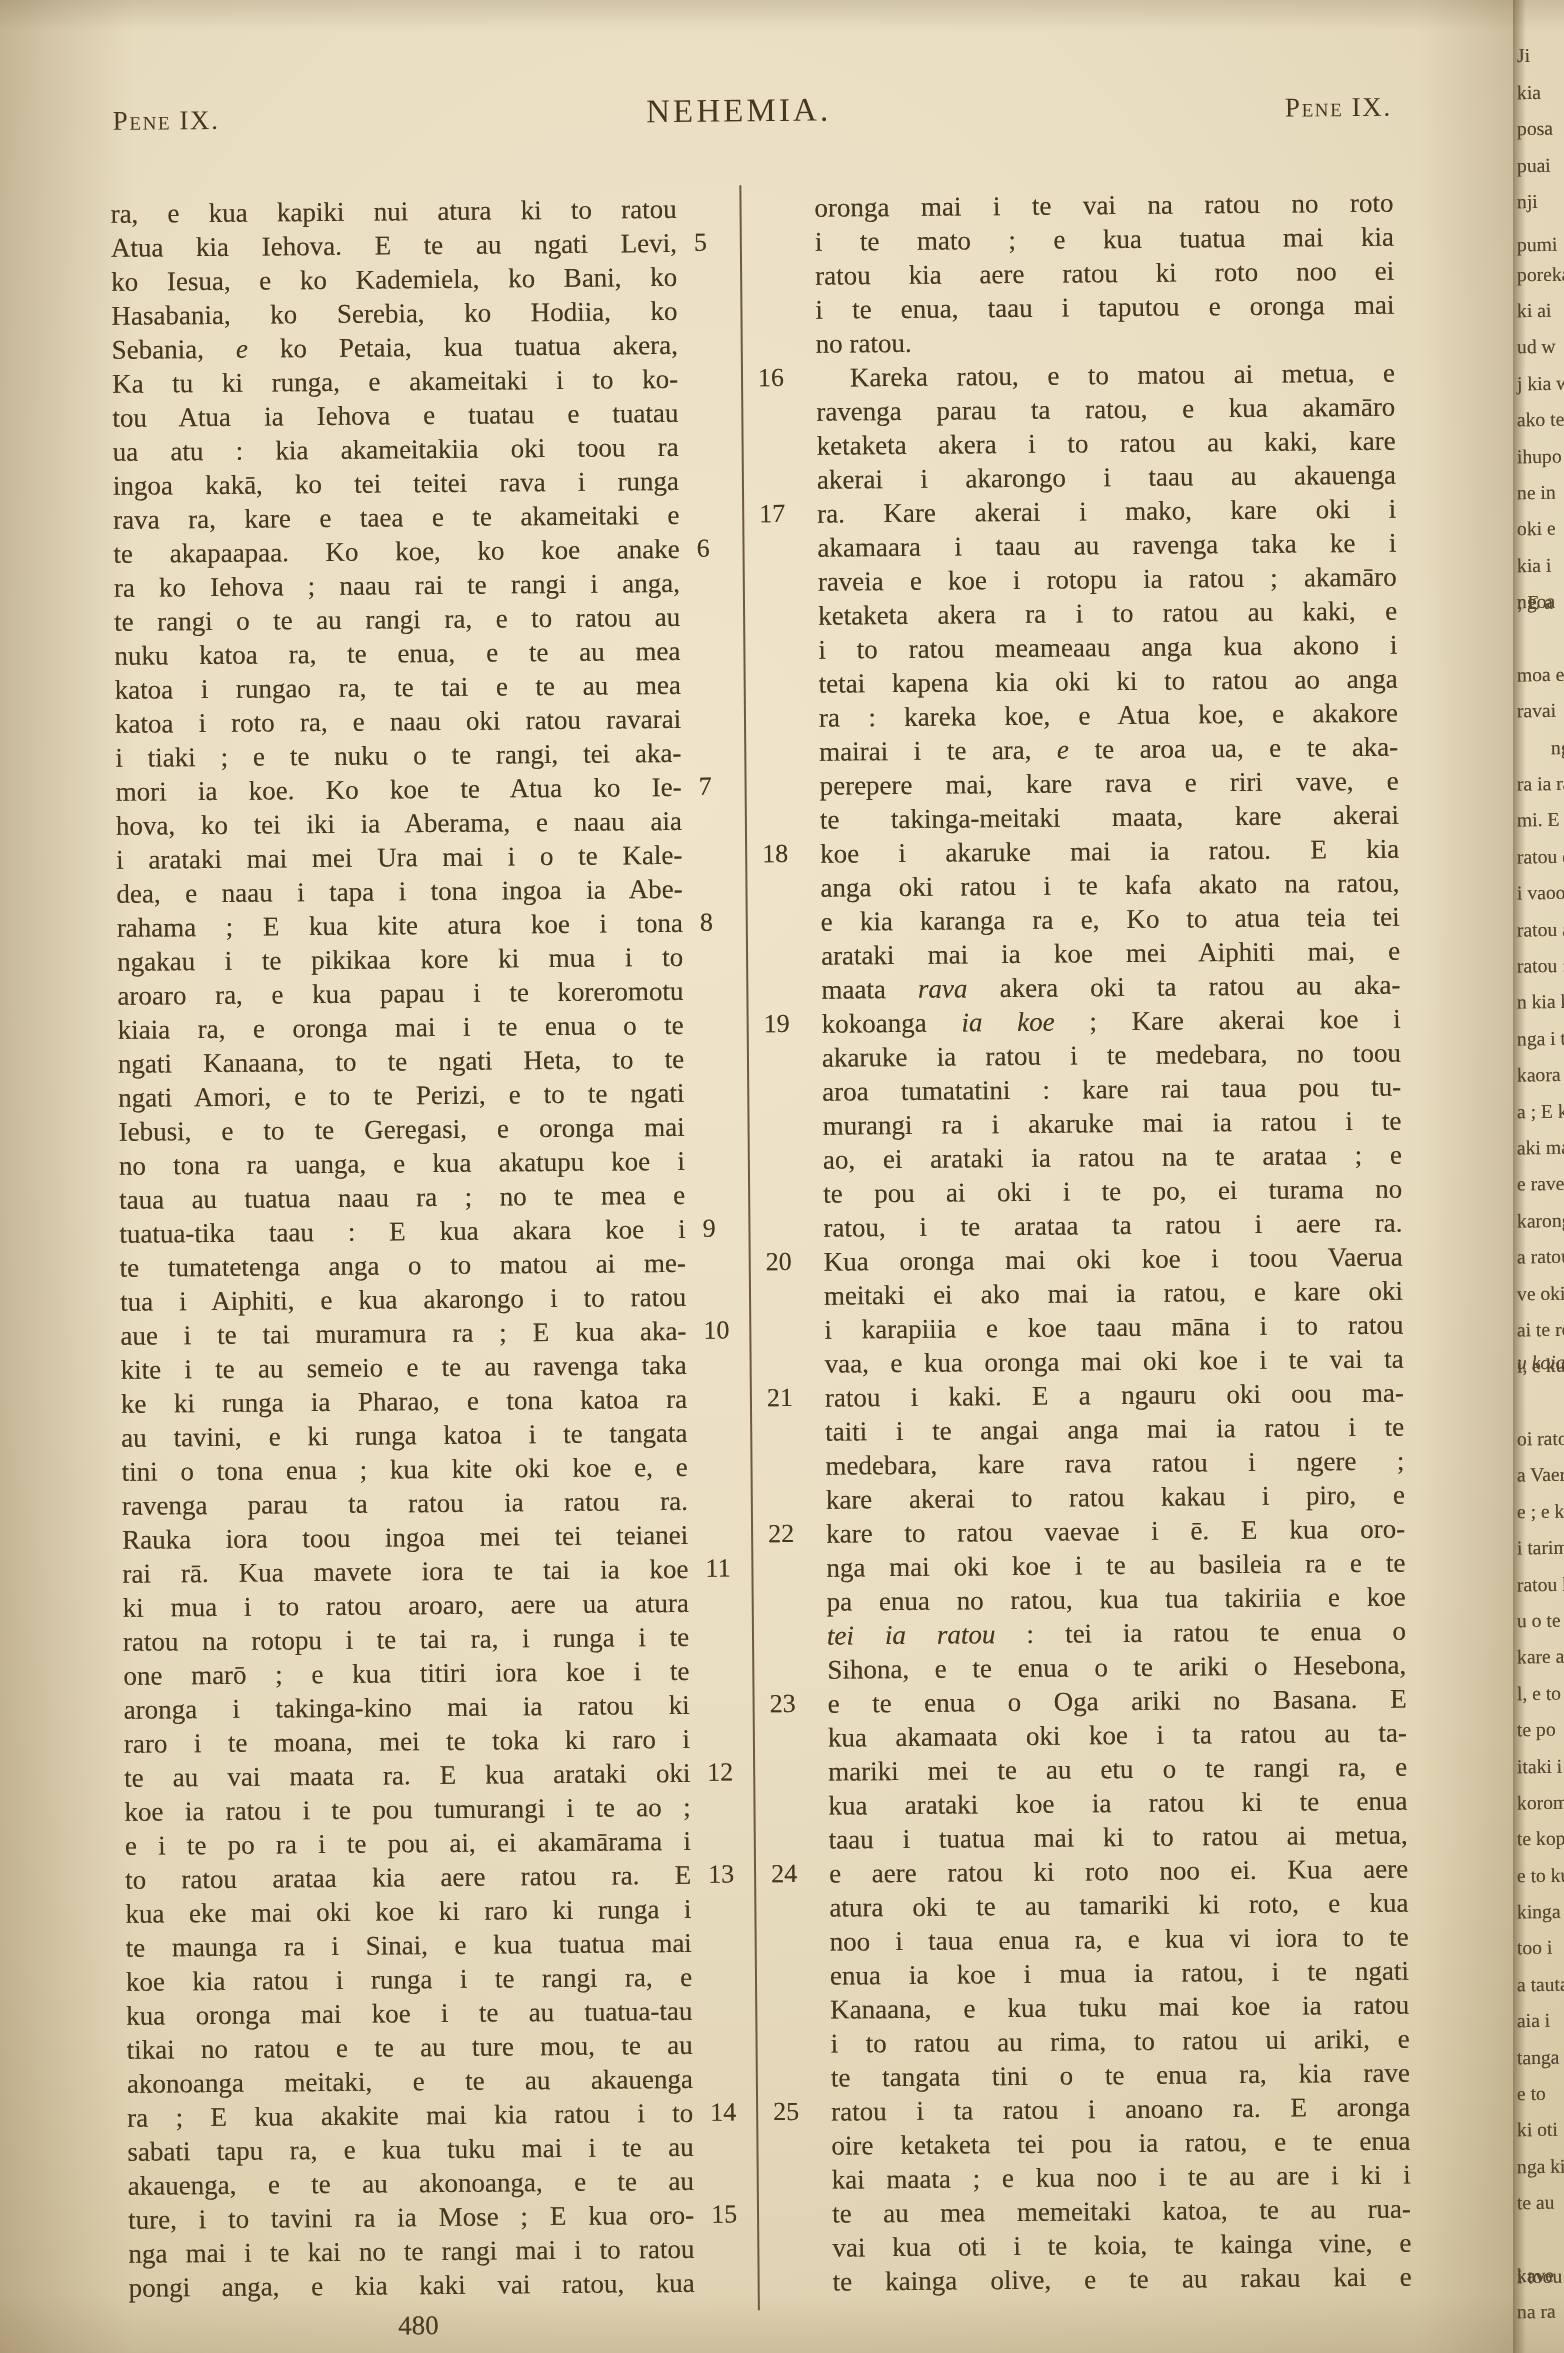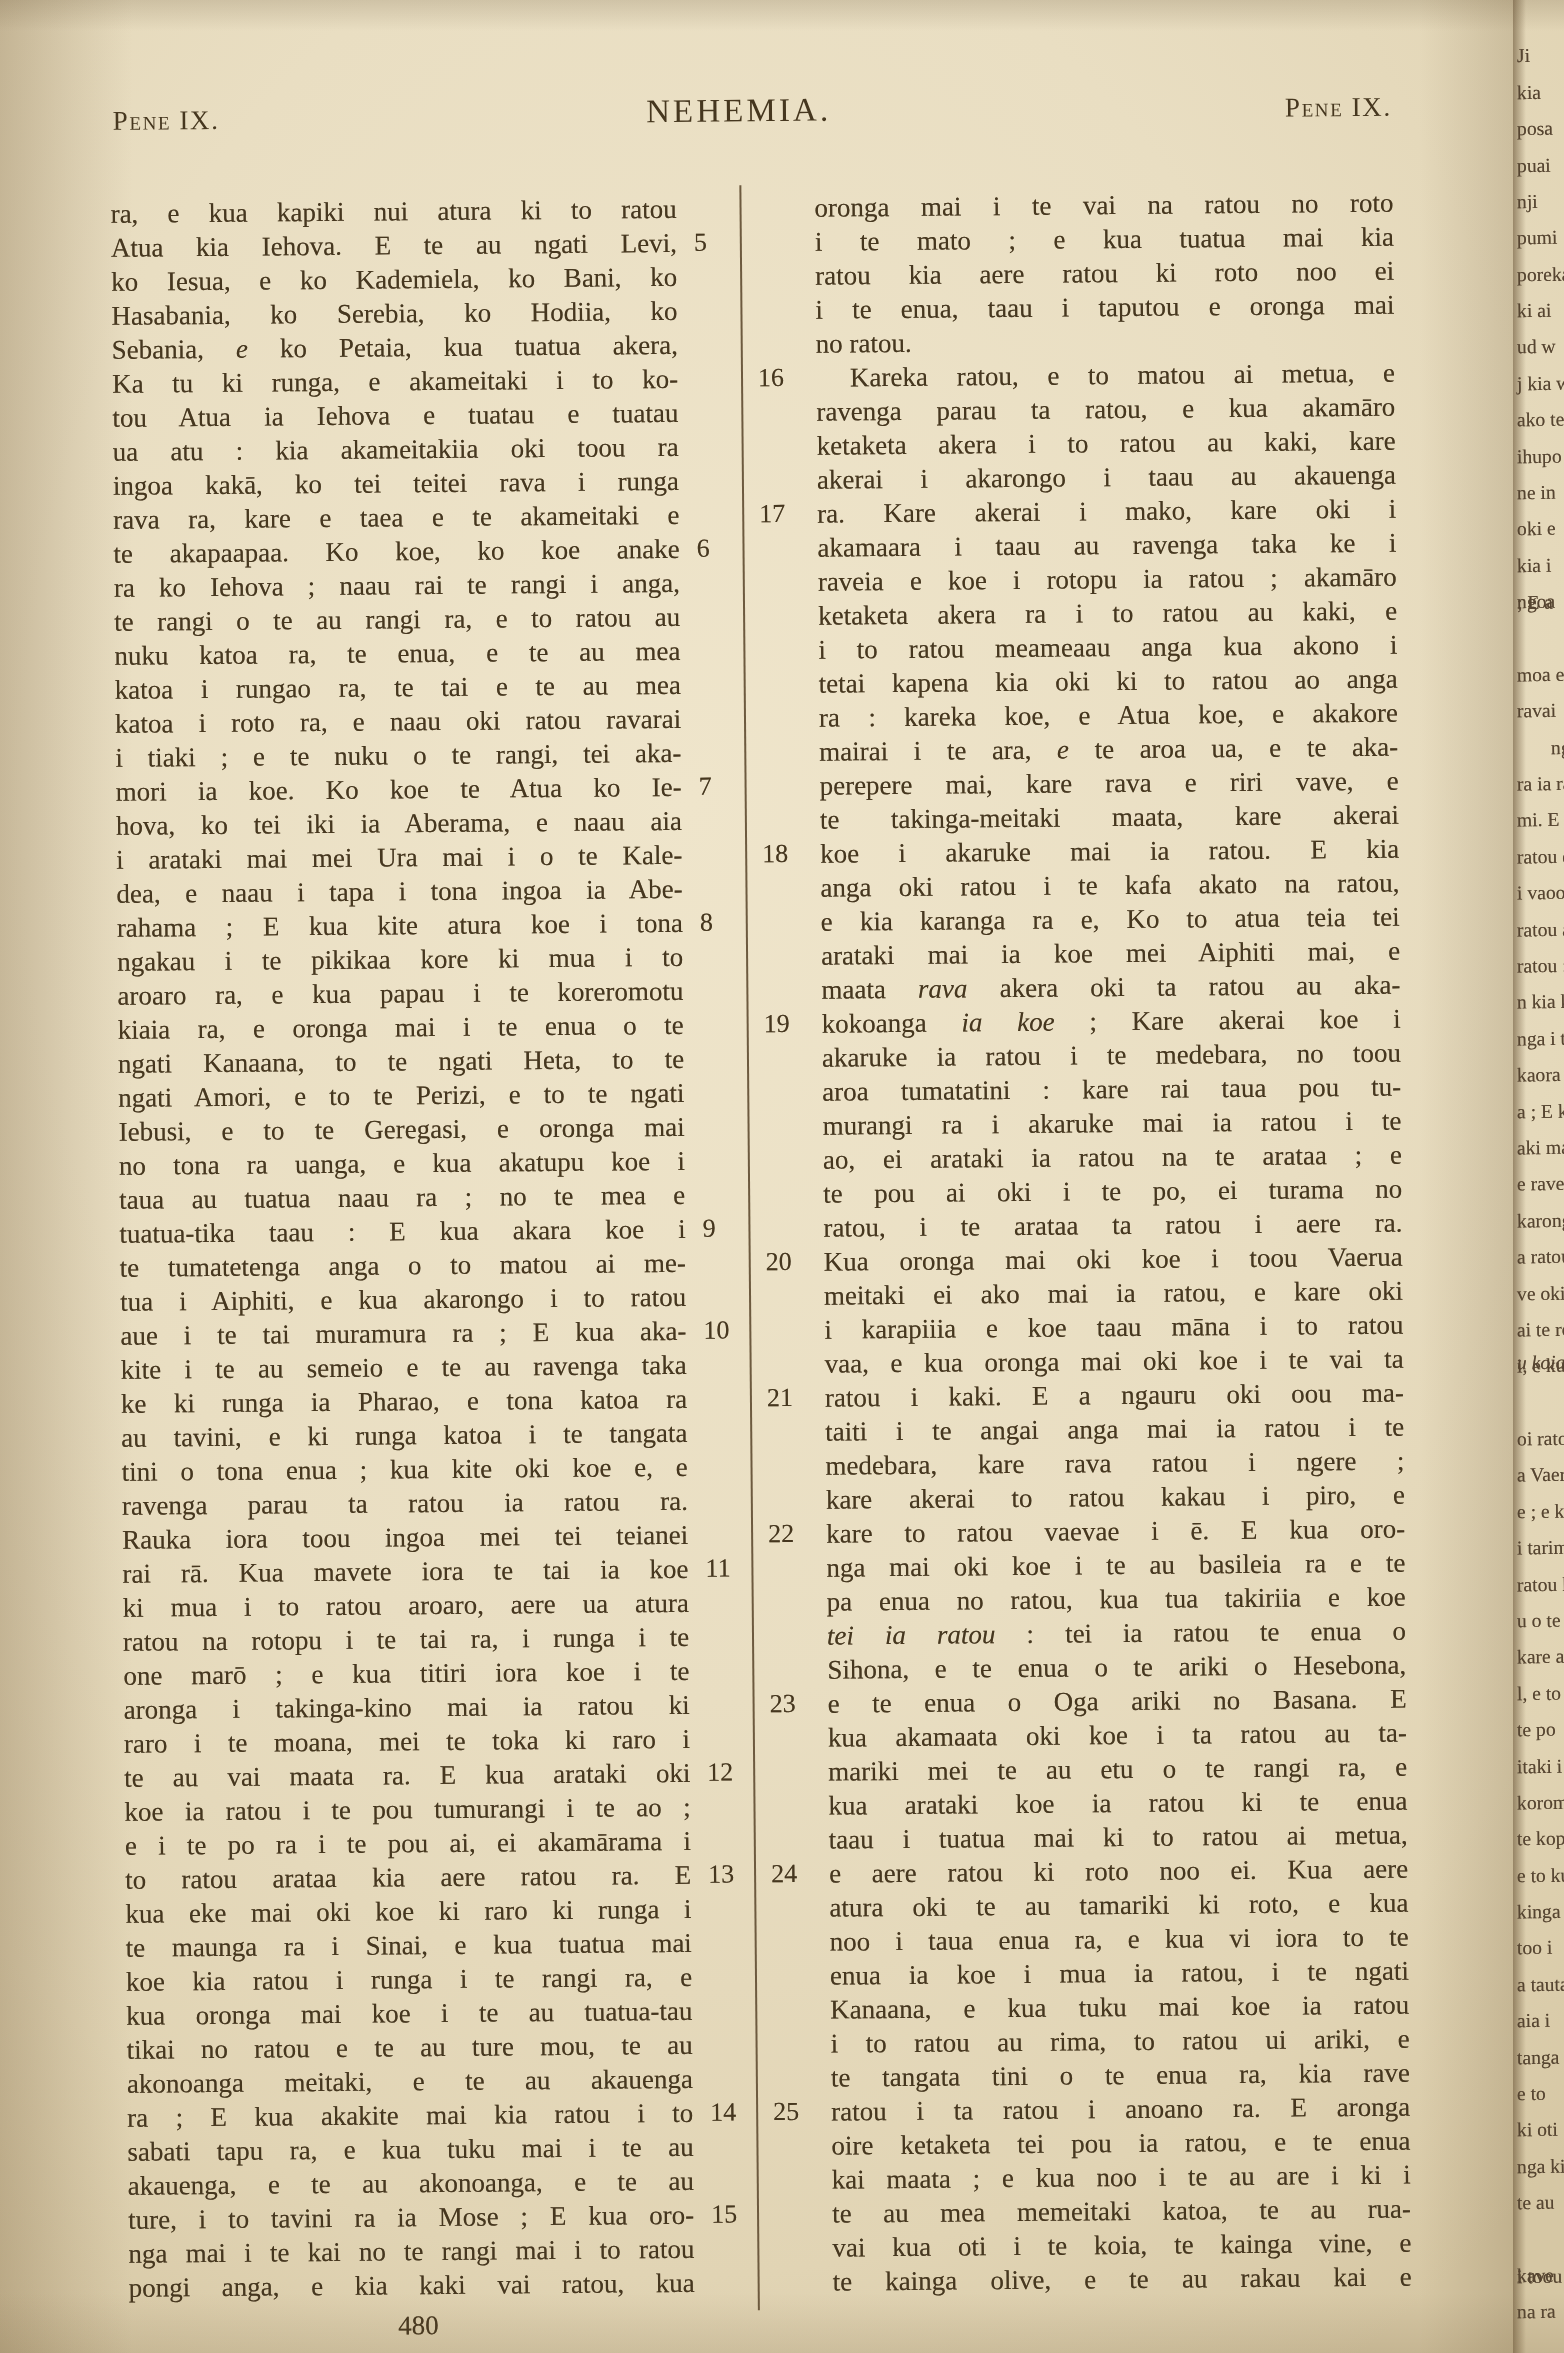--- a/index.html
+++ b/index.html
@@ -570,21 +570,21 @@
 
     <div id="page-number">480</div>
   </div>
 
   <div id="book-edge">
       <span class="frag" style="top: 45px;">Ji</span>
       <span class="frag" style="top: 82px;">kia</span>
       <span class="frag" style="top: 118px;">posa</span>
       <span class="frag" style="top: 155px;">puai</span>
       <span class="frag" style="top: 191px;">nji</span>
-      <span class="frag" style="top: 227px;">pumi</span>
+      <span class="frag" style="top: 234px;">pumi</span>
       <span class="frag" style="top: 264px;">poreka</span>
       <span class="frag" style="top: 300px;">ki ai</span>
       <span class="frag" style="top: 336px; text-align: center;">ud w</span>
       <span class="frag" style="top: 373px;">j kia w</span>
       <span class="frag" style="top: 409px;">ako te</span>
       <span class="frag" style="top: 446px;">ihupo</span>
       <span class="frag" style="top: 482px;">ne in</span>
       <span class="frag" style="top: 518px;">oki e</span>
       <span class="frag" style="top: 555px;">kia i</span>
       <span class="frag" style="top: 591px;">ngoa</span>

